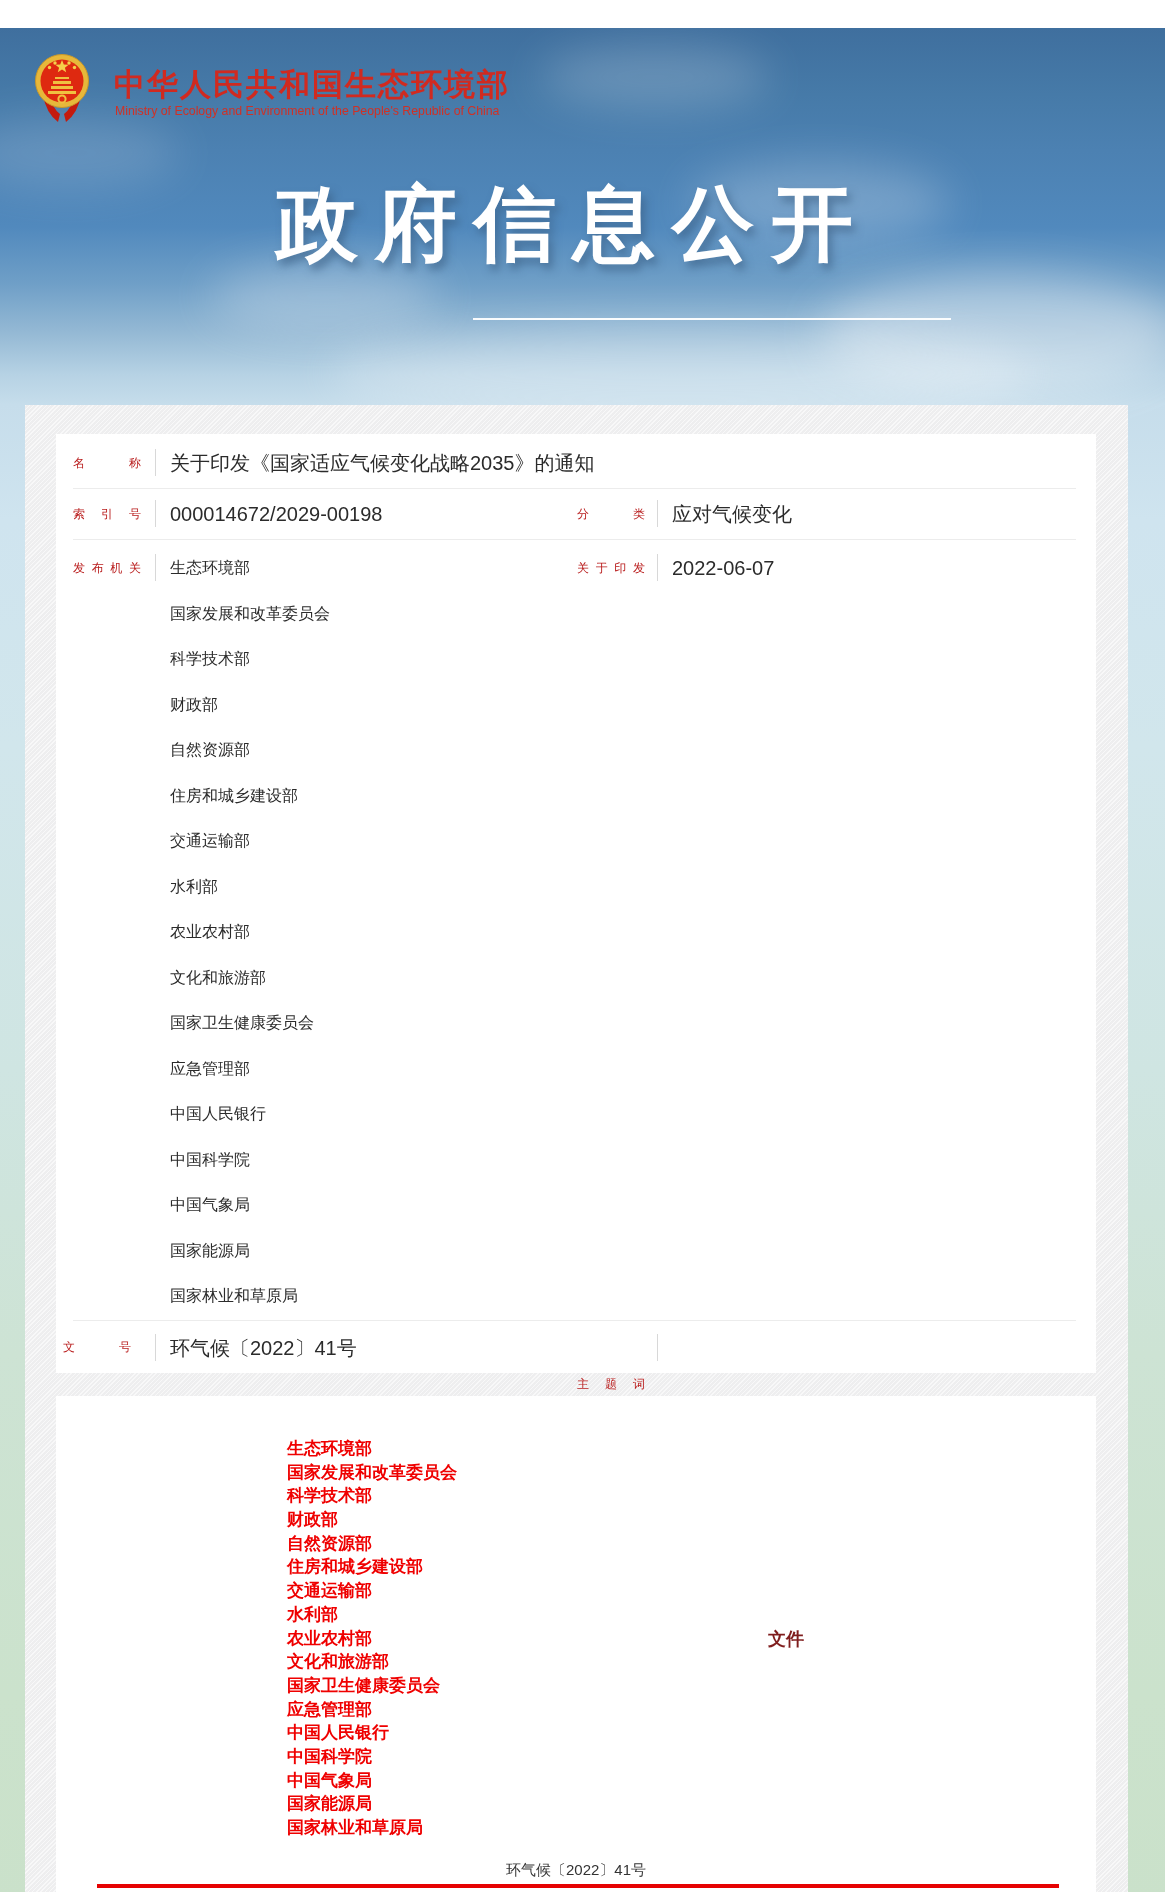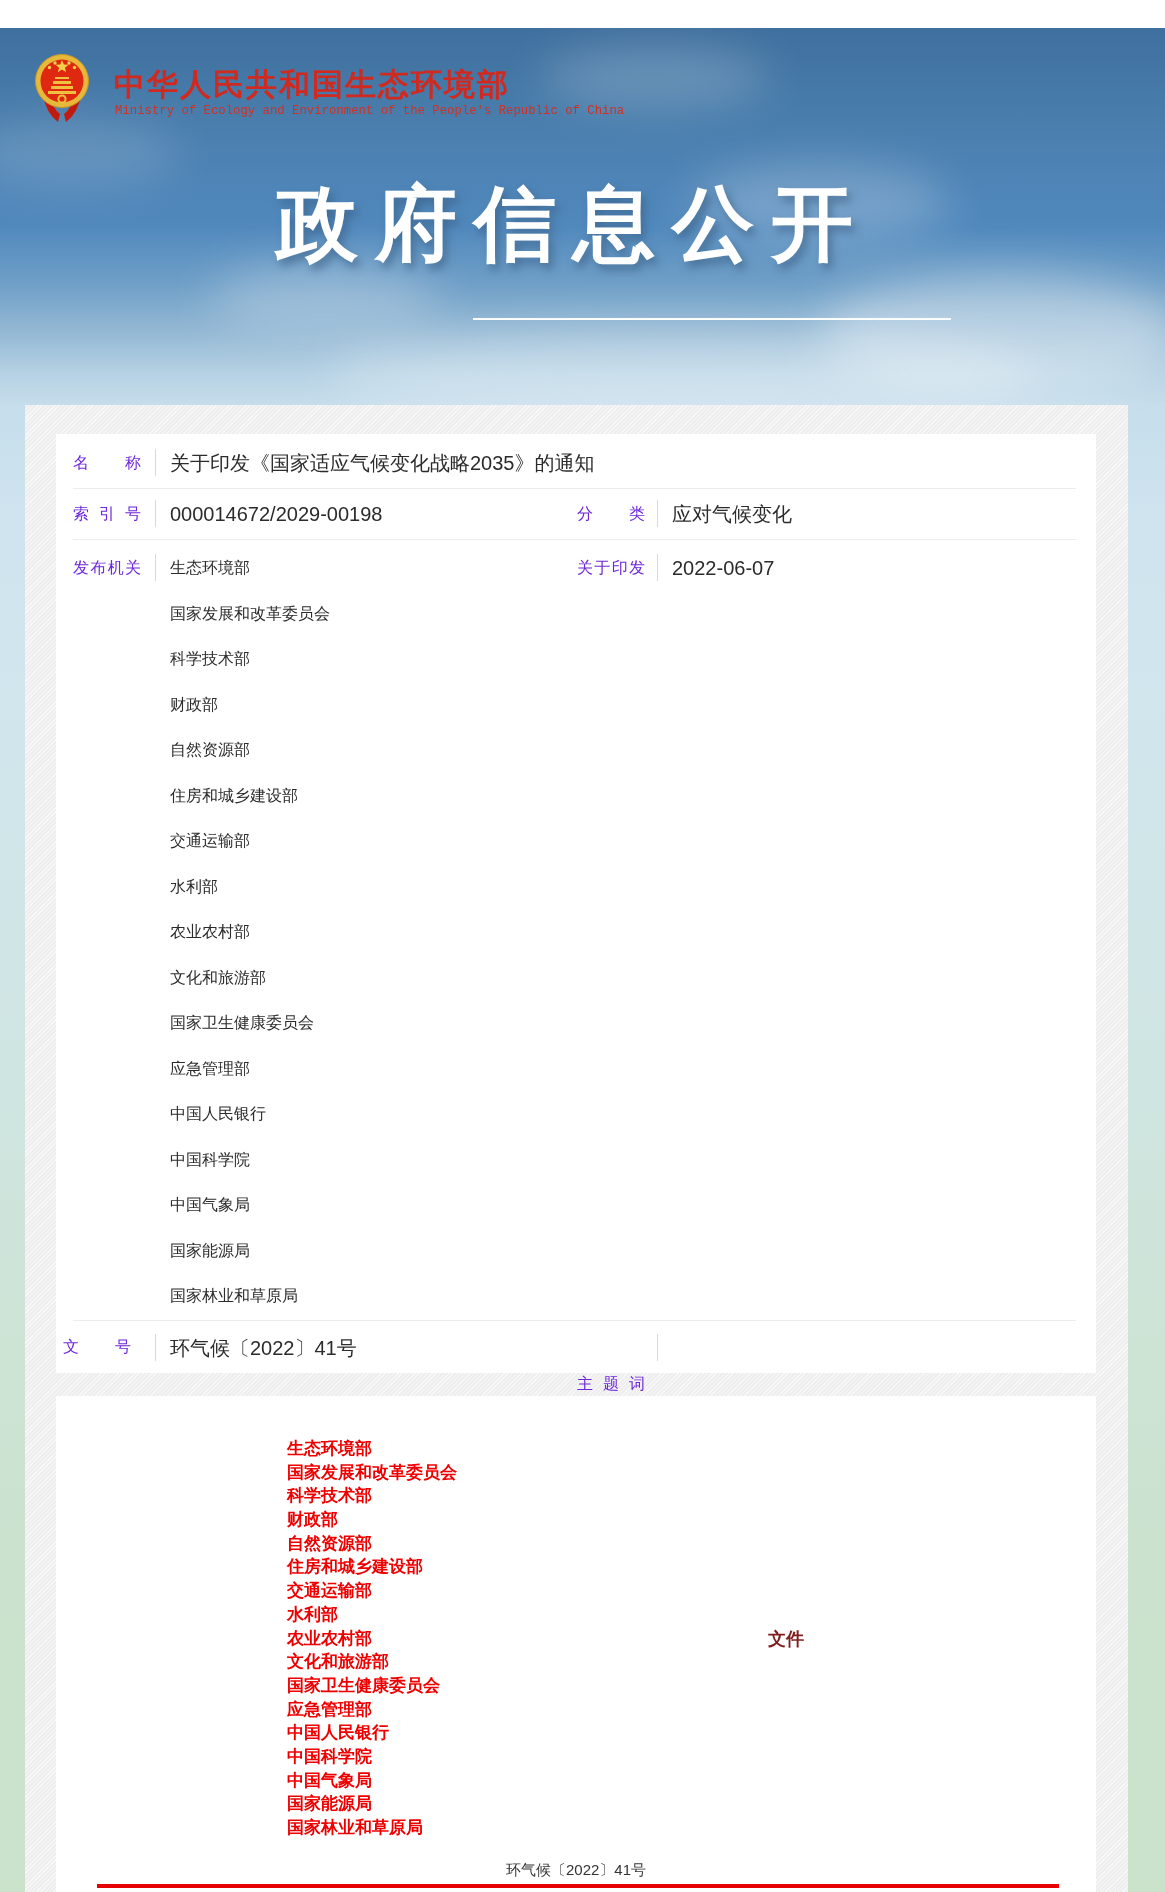--- a/index.html
+++ b/index.html
@@ -21,38 +21,38 @@
   .c2{ left:690px; top:135px; width:260px; height:80px;  opacity:.40; }
   .c3{ left:210px; top:235px; width:230px; height:66px;  opacity:.45; }
   .c4{ left:820px; top:245px; width:360px; height:120px; opacity:.65; }
   .c5{ left:-40px; top:90px;  width:220px; height:70px;  opacity:.25; }
   .c6{ left:330px; top:300px; width:700px; height:90px;  opacity:.5;  }
 
   
   .emblem{ position:absolute; left:33px; top:22px; width:58px; height:78px; }
   .mtitle{ position:absolute; left:114px; top:36px; font-size:31px; font-weight:bold;
            color:#d02a20; letter-spacing:2px; white-space:nowrap; }
-  .msub{ position:absolute; left:115px; top:76px; font-size:12.3px; color:#cf3126; white-space:nowrap;font-family:Liberation Mono, monospace; }
+  .msub{ position:absolute; left:115px; top:76px; font-size:12.3px; color:#cf3126; white-space:nowrap; }
 
   .bigtitle{ position:absolute; left:276px; top:142px; font-size:82px; font-weight:bold;
              color:#ffffff; letter-spacing:17px; white-space:nowrap;
              text-shadow:4px 6px 9px rgba(52,86,120,.55);text-align:right; }
   .underline{ position:absolute; left:473px; top:290px; width:478px; height:2px;
               background:rgba(255,255,255,.95); }
 
   
   .wrap{ position:absolute; left:25px; top:377px; width:1103px; height:1515px;
          background-color:#f1f1f2;
          background-image:repeating-linear-gradient(135deg, rgba(255,255,255,.5) 0 1px, rgba(0,0,0,.012) 1px 3px); }
   .card{ position:absolute; left:31px; width:1040px; background:#ffffff; }
   .card1{ top:29px;  height:939px; }
   .card2{ top:991px; height:524px; }
 
   
-  .mlabel{ position:absolute; display:inline-block; width:68px; font-size:16px; color:#6d28d9;
+  .mlabel{ position:absolute; display:inline-block; width:68px; font-size:12px; color:#b91c1c;
            text-align:justify; text-align-last:justify; line-height:20px; }
   .mvalue{ position:absolute; font-size:20px; color:#2b2b2b; line-height:20px; white-space:nowrap; }
   .vline{ position:absolute; width:1px; height:27px; background:#d8d8d8; }
   .hline{ position:absolute; left:17px; right:20px; height:1px; background:#ececec; }
 
   .publist{ position:absolute; left:114px; top:111px; }
   .pubitem{ height:45.5px; line-height:45.5px; font-size:16px; color:#2b2b2b; white-space:nowrap; }
 
   
   .redlist{ position:absolute; left:231px; top:41px; }

